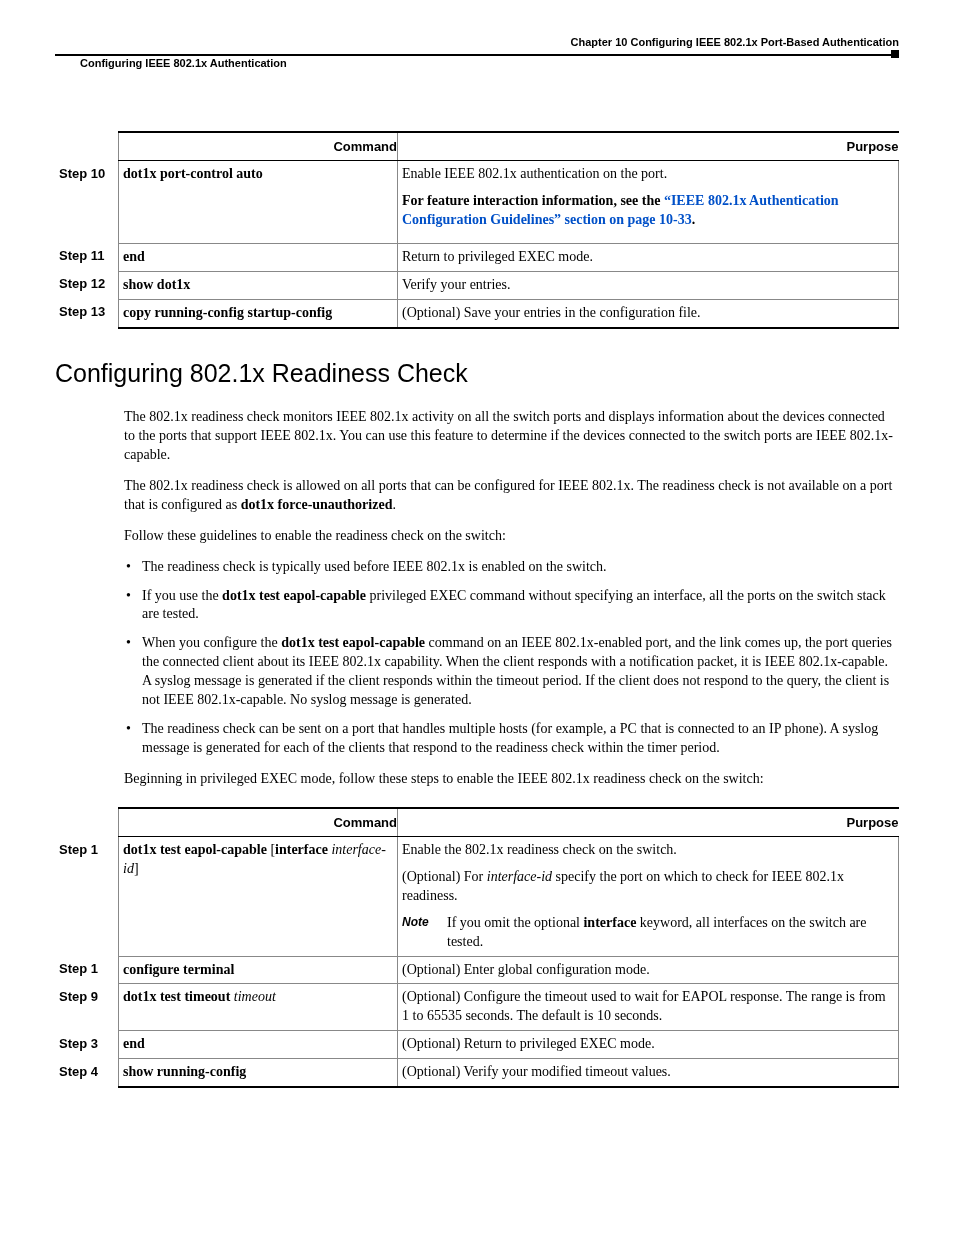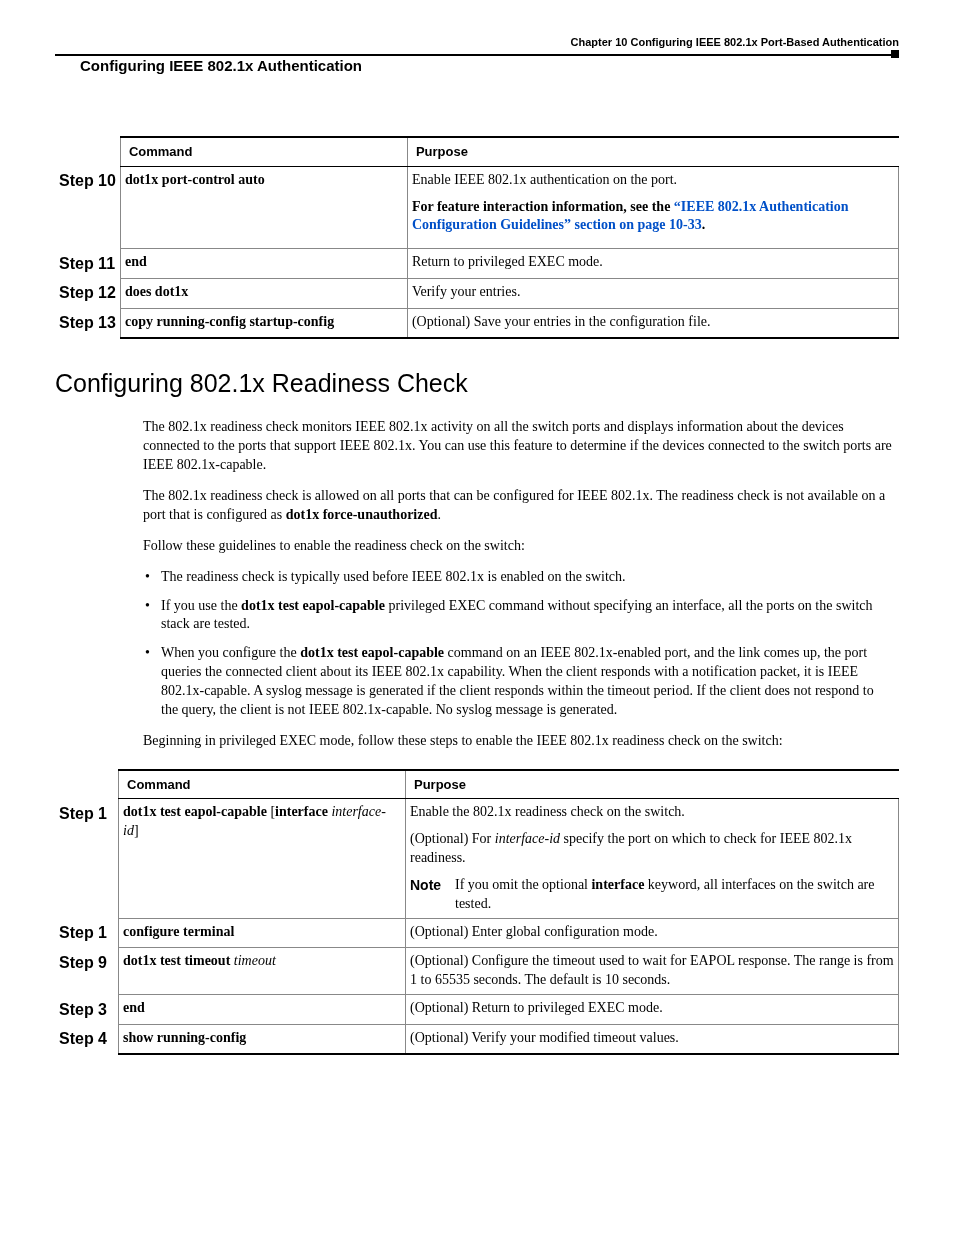--- a/index.html
+++ b/index.html
@@ -14,21 +14,21 @@
   }
   .header-right {
     text-align: right;
     font-family: Liberation Sans, sans-serif;
     font-size: 11px;
     font-weight: bold;
     padding-bottom: 2px;
   }
   .header-left {
     font-family: Arial, Helvetica, sans-serif;
-    font-size: 15px;
+    font-size: 11px;
     font-weight: bold;
     padding-left: 25px;
     padding-right: 0;
   }
   .hr-top {
     height: 2px;
     background: #000;
     margin: 2px 0 0 0;
     position: relative;
   }
@@ -40,22 +40,22 @@
   }
   table.cmd {
     width: 100%;
     border-collapse: collapse;
     margin-bottom: 25px;
   }
   table.cmd th {
     font-family: Arial, Helvetica, sans-serif;
     font-weight: bold;
     font-size: 13px;
-    text-align: left;
-    padding: 5px 8px;
+    text-align: right;
+    padding: 5px 0;
     border-top: 2px solid #000;
     border-bottom: 1px solid #000;
     border-left: 1px solid #888;
     border-right: 1px solid #888;
   }
   table.cmd th:first-child { border-left: none; }
   table.cmd th:last-child { border-right: none; }
   table.cmd td {
     padding: 4px 4px;
     vertical-align: top;
@@ -63,44 +63,44 @@
     border-left: 1px solid #888;
     border-right: 1px solid #888;
   }
   table.cmd tr:last-child td {
     border-bottom: 2px solid #000;
   }
   .step-col {
     width: 55px;
     font-family: Arial, Helvetica, sans-serif;
     font-weight: bold;
-    font-size: 16px;
+    font-size: 13px;
     border: none !important;
     padding-right: 8px;
     white-space: nowrap;
   }
   .cmd-col { width: 270px; }
   .purposepara { margin: 0 0 8px 0; }
   .purposepara:last-child { margin-bottom: 9px; font-weight: bold; }
   h2.section {
     font-family: Arial, Helvetica, sans-serif;
     font-weight: normal;
     font-size: 25px;
     margin: 28px 0 18px 0;
   }
-  .body-indent { margin-left: 88px; margin-right: 5px; }
+  .body-indent { margin-left: 69px; margin-right: 5px; }
   .body-indent p { margin: 0 0 12px 0; }
   ul.bullets { list-style: none; padding-left: 0; margin: 0 0 12px 0; }
   ul.bullets li { position: relative; padding-left: 18px; margin-bottom: 10px; }
   ul.bullets li::before { content: "•"; position: absolute; left: 2px; top: 0; font-size: 14px; }
   .xref { color: #0050c8; }
   .bold { font-weight: bold; }
   .italic { font-style: italic; }
   .notecell { display: flex; align-items: flex-start; }
-  .notelabel { font-family: Arial, Helvetica, sans-serif; font-weight: bold; font-size: 14px; min-width: 45px; }
+  .notelabel { font-family: Arial, Helvetica, sans-serif; font-weight: bold; font-size: 12px; min-width: 45px; font-style: italic; }
 </style>
 </head>
 <body>
 
 <div class="header-right">Chapter 10      Configuring IEEE 802.1x Port-Based Authentication</div>
 <div class="hr-top">
     <div class="tick-right"></div>
   </div>
 <div class="header-left">Configuring IEEE 802.1x Authentication</div>
 
@@ -121,41 +121,42 @@
       <p class="purposepara"><span>For feature interaction information, see the </span><span class="xref">“IEEE 802.1x Authentication Configuration Guidelines” section on page 10-33</span><span>.</span></p>
     </td>
   </tr>
   <tr>
     <td class="step-col">Step 11</td>
     <td class="cmd-col bold">end</td>
     <td>Return to privileged EXEC mode.</td>
   </tr>
   <tr>
     <td class="step-col">Step 12</td>
-    <td class="cmd-col bold">does dot1x</td>
+    <td class="cmd-col bold">show dot1x</td>
     <td>Verify your entries.</td>
   </tr>
   <tr>
     <td class="step-col">Step 13</td>
     <td class="cmd-col bold">copy running-config startup-config</td>
     <td>(Optional) Save your entries in the configuration file.</td>
   </tr>
 </tbody>
     </table>
 
 <h2 class="section">Configuring 802.1x Readiness Check</h2>
 
 <div class="body-indent">
   <p>The 802.1x readiness check monitors IEEE 802.1x activity on all the switch ports and displays information about the devices connected to the ports that support IEEE 802.1x. You can use this feature to determine if the devices connected to the switch ports are IEEE 802.1x-capable.</p>
   <p><span>The 802.1x readiness check is allowed on all ports that can be configured for IEEE 802.1x. The readiness check is not available on a port that is configured as </span><span class="bold">dot1x force-unauthorized</span><span>.</span></p>
   <p>Follow these guidelines to enable the readiness check on the switch:</p>
   <ul class="bullets">
     <li>The readiness check is typically used before IEEE 802.1x is enabled on the switch.</li>
     <li><span>If you use the </span><span class="bold">dot1x test eapol-capable</span><span> privileged EXEC command without specifying an interface, all the ports on the switch stack are tested.</span></li>
     <li><span>When you configure the </span><span class="bold">dot1x test eapol-capable</span><span> command on an IEEE 802.1x-enabled port, and the link comes up, the port queries the connected client about its IEEE 802.1x capability. When the client responds with a notification packet, it is IEEE 802.1x-capable. A syslog message is generated if the client responds within the timeout period. If the client does not respond to the query, the client is not IEEE 802.1x-capable. No syslog message is generated.</span></li>
+    <li>The readiness check can be sent on a port that handles multiple hosts (for example, a PC that is connected to an IP phone). A syslog message is generated for each of the clients that respond to the readiness check within the timer period.</li>
   </ul>
   <p>Beginning in privileged EXEC mode, follow these steps to enable the IEEE 802.1x readiness check on the switch:</p>
 </div>
 
 <table class="cmd" style="margin-top:18px;">
   <tbody>
         <tr>
     <td class="step-col" style="border-top:none;"></td>
     <th class="cmd-col">Command</th>
     <th>Purpose</th>

